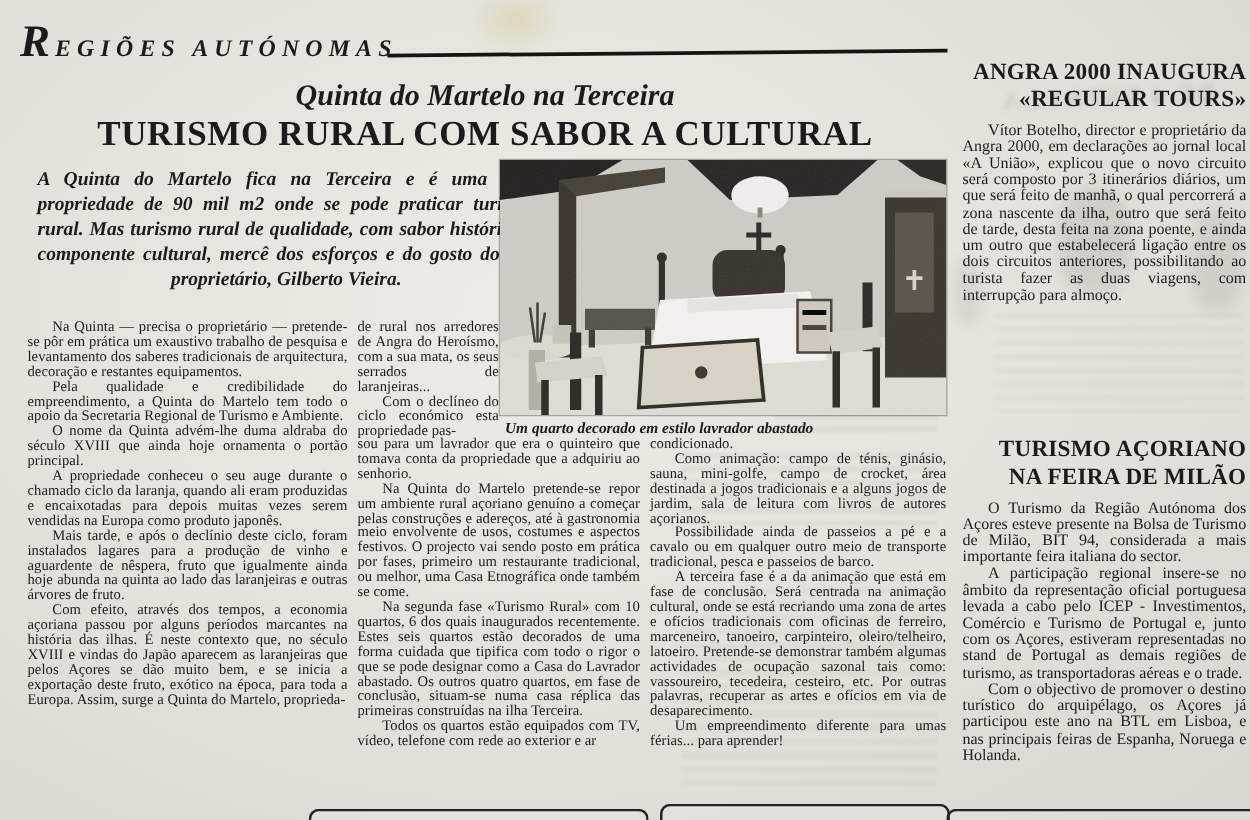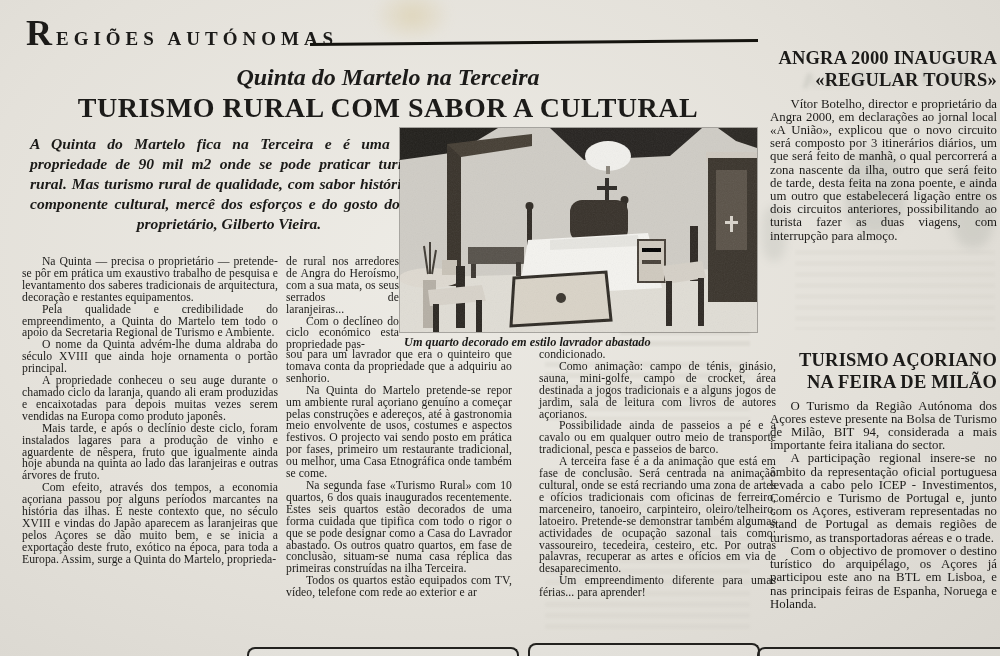--- a/index.html
+++ b/index.html
@@ -3,21 +3,21 @@
 <meta charset="utf-8">
 <style>
   html,body{margin:0;padding:0;}
   .page{
     position:relative;width:1000px;height:656px;overflow:hidden;
     background:radial-gradient(ellipse at 42% 38%, #edebe5 0%, #e4e1da 55%, #d9d6cf 100%);
     font-family:"Liberation Serif","DejaVu Serif",serif;color:#1c1b19;
   }
   .stain{position:absolute;left:372px;top:-12px;width:80px;height:55px;border-radius:50%;
     background:radial-gradient(ellipse,#d9cba2 0%,rgba(217,203,162,0) 70%);opacity:.55;filter:blur(4px);}
-  .masthead{position:absolute;left:26px;top:12px;white-space:nowrap;font-weight:bold;}
+  .masthead{position:absolute;left:16px;top:12px;white-space:nowrap;font-style:italic;font-weight:bold;}
   .masthead .initial{font-size:36px;letter-spacing:4px;}
   .masthead .rest{font-size:19px;letter-spacing:5px;}
   .mastrule{position:absolute;left:310px;top:41px;width:448px;height:3px;background:#15140f;transform:rotate(-0.5deg);}
   .kicker{position:absolute;left:30px;top:64px;width:716px;text-align:center;
     font-style:italic;font-weight:bold;font-size:24px;}
   .headline{position:absolute;left:30px;top:92px;width:716px;text-align:center;
     font-weight:bold;font-size:28px;letter-spacing:.5px;white-space:nowrap;}
   .lead{position:absolute;left:30px;top:134px;width:398px;
     font-weight:bold;font-style:italic;font-size:15.6px;line-height:1.28;
     text-align:justify;text-align-last:center;}
@@ -26,21 +26,21 @@
   .photo svg{display:block;width:100%;height:100%;}
   .caption{position:absolute;left:396px;top:335px;width:360px;text-align:left;
     font-weight:bold;font-style:italic;font-size:12.3px;padding-left:8px;}
   .bodycol{position:absolute;font-size:11.7px;line-height:11.9px;text-align:justify;
     letter-spacing:.05px;}
   .bodycol p{margin:0;text-indent:1.7em;}
   .bodycol p.cont{text-indent:0;}
   .col1{left:22px;top:256px;width:256px;}
   .col2a{left:286px;top:256px;width:113px;}
   .col2b{left:286px;top:349px;width:226px;}
-  .col3{left:520px;top:349px;width:237px;margin-left:19px;}
+  .col3{left:520px;top:349px;width:237px;}
   .sidebar{position:absolute;left:770px;width:227px;}
   .sb1{top:48px;}
   .sb2{top:350px;}
   .sidebar h3{margin:0 0 6px 0;font-size:18.5px;line-height:1.18;font-weight:bold;letter-spacing:.2px;text-align:right;}
   .sidebar p{margin:0;font-size:12.8px;line-height:13.2px;text-align:justify;text-indent:1.6em;}
   .adbox{position:absolute;border:2px solid #23221f;border-bottom:none;border-radius:8px 8px 0 0;background:rgba(255,255,255,.12);}
   .ad1{left:247px;top:647px;width:268px;height:12px;}
   .ad2{left:528px;top:643px;width:228px;height:16px;}
   .ad3{left:757px;top:647px;width:260px;height:12px;}
   .ghost{position:absolute;pointer-events:none;}

